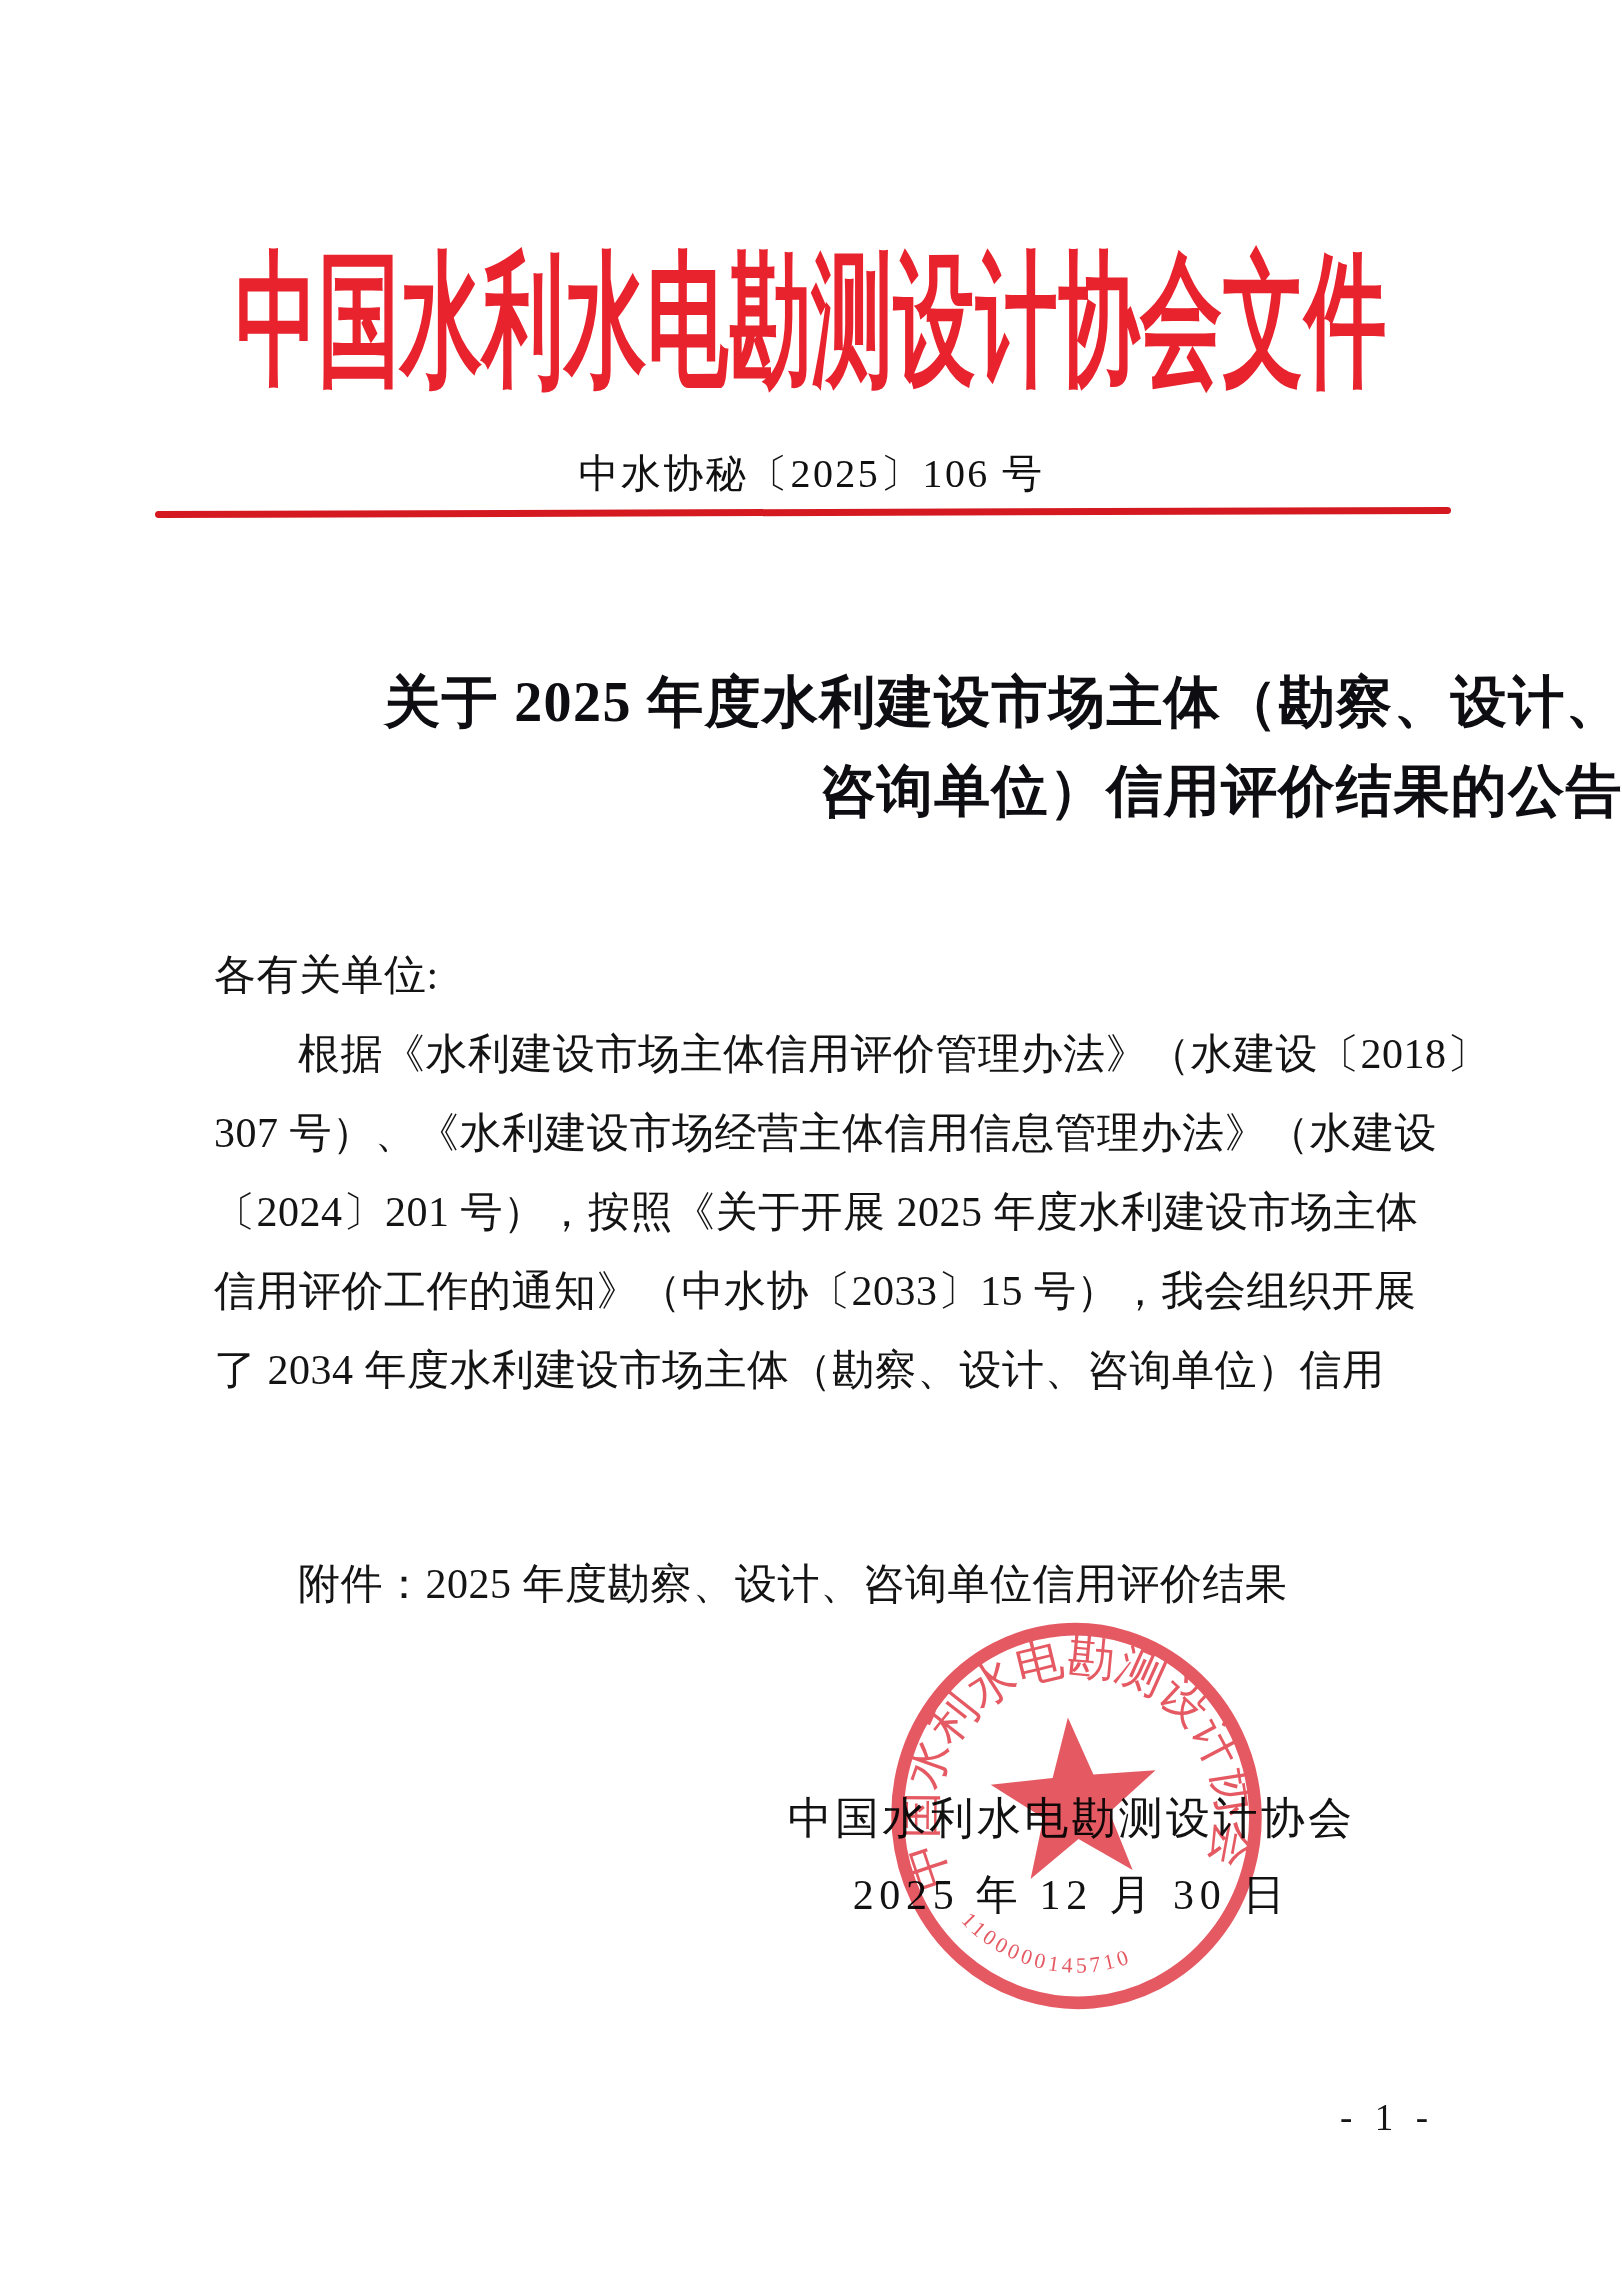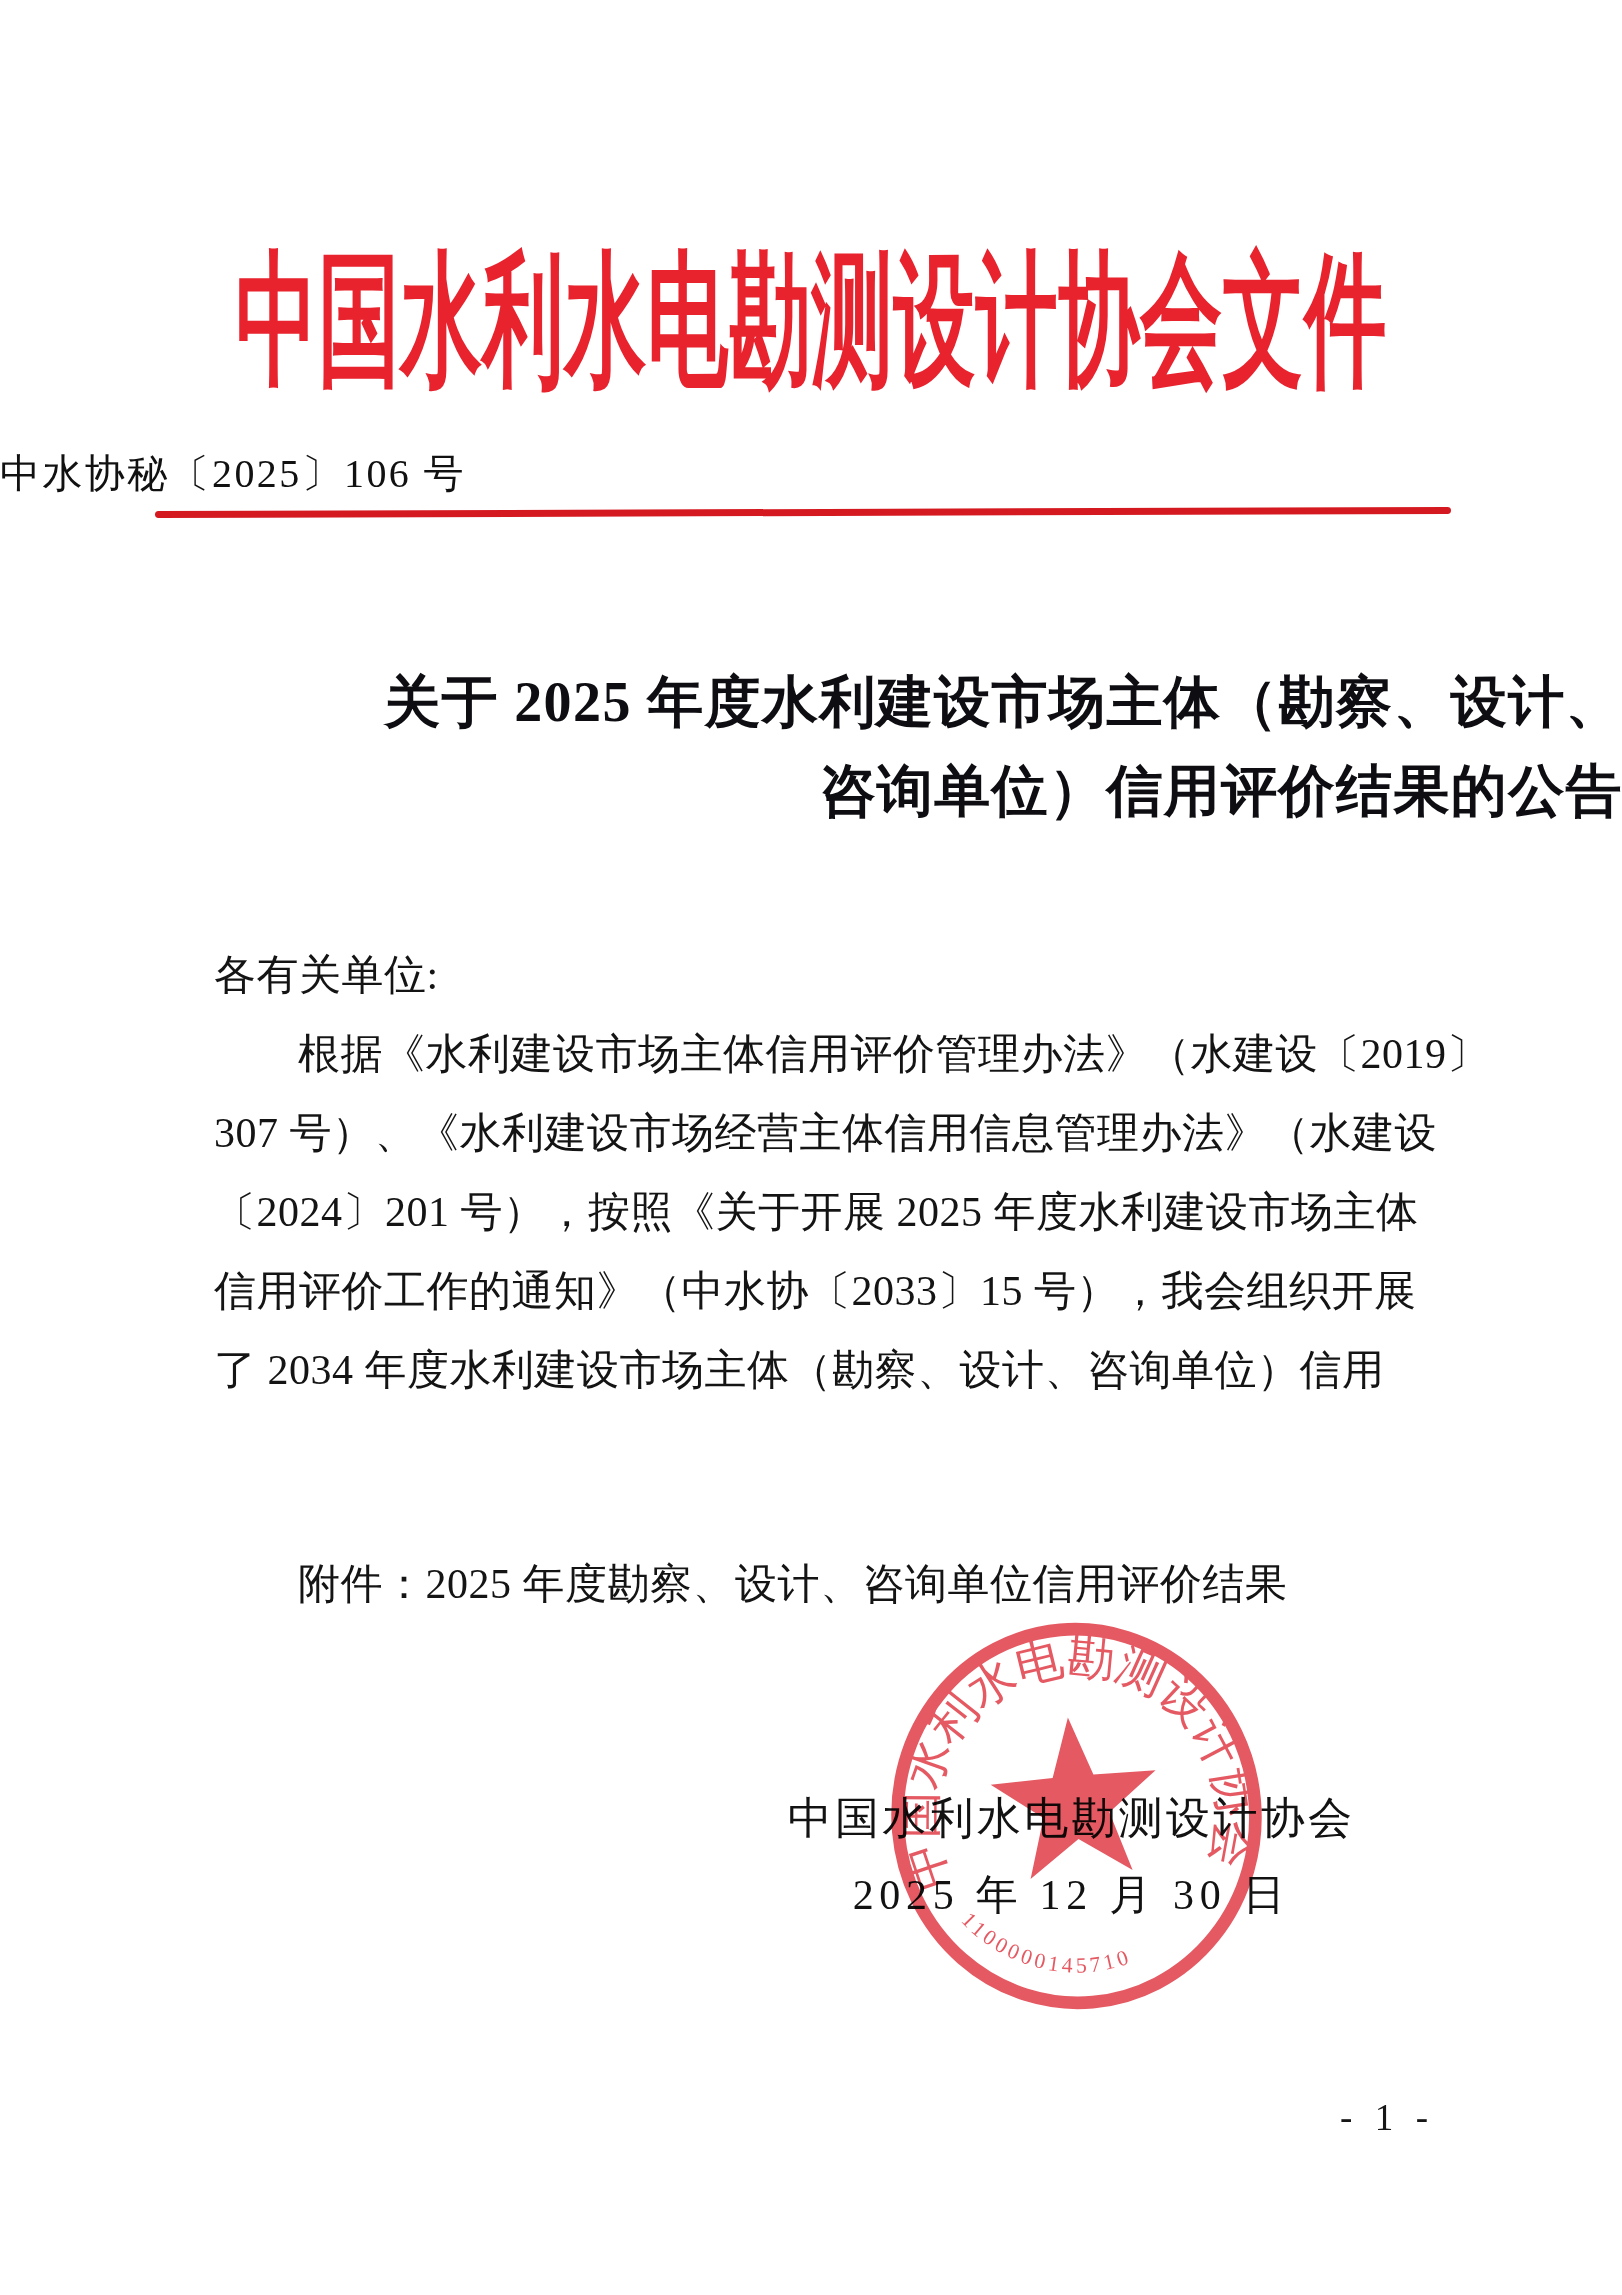--- a/index.html
+++ b/index.html
@@ -31,20 +31,21 @@
     white-space: nowrap;
     transform: scale(0.98, 1.75);
     transform-origin: top center;
   }
 
   .doc-number {
     position: absolute;
     top: 446px;
     left: 0;
     width: 100%;
+    text-align: center;
     font-size: 40px;
     letter-spacing: 2.4px;
     color: #111;
     white-space: nowrap;
   }
 
   .red-rule {
     position: absolute;
     left: 155px;
     top: 509px;
@@ -156,21 +157,21 @@
 
   <div class="red-rule"></div>
 
   <div class="doc-title">
     <div class="t-line">关于 2025 年度水利建设市场主体（勘察、设计、</div>
     <div class="t-line">咨询单位）信用评价结果的公告</div>
   </div>
 
   <div class="body-text">
     <div class="b-line">各有关单位:</div>
-    <div class="b-line indent">根据《水利建设市场主体信用评价管理办法》（水建设〔2019〕</div>
+    <div class="b-line indent">根据《水利建设市场主体信用评价管理办法》（水建设〔2018〕</div>
     <div class="b-line">307 号）、《水利建设市场经营主体信用信息管理办法》（水建设</div>
     <div class="b-line">〔2024〕201 号），按照《关于开展 2025 年度水利建设市场主体</div>
     <div class="b-line">信用评价工作的通知》（中水协〔2033〕15 号），我会组织开展</div>
     <div class="b-line">了 2034 年度水利建设市场主体（勘察、设计、咨询单位）信用</div>
   </div>
 
   <div class="attachment-line">附件：2025 年度勘察、设计、咨询单位信用评价结果</div>
 
   <div class="signer-name">中国水利水电勘测设计协会</div>
 

